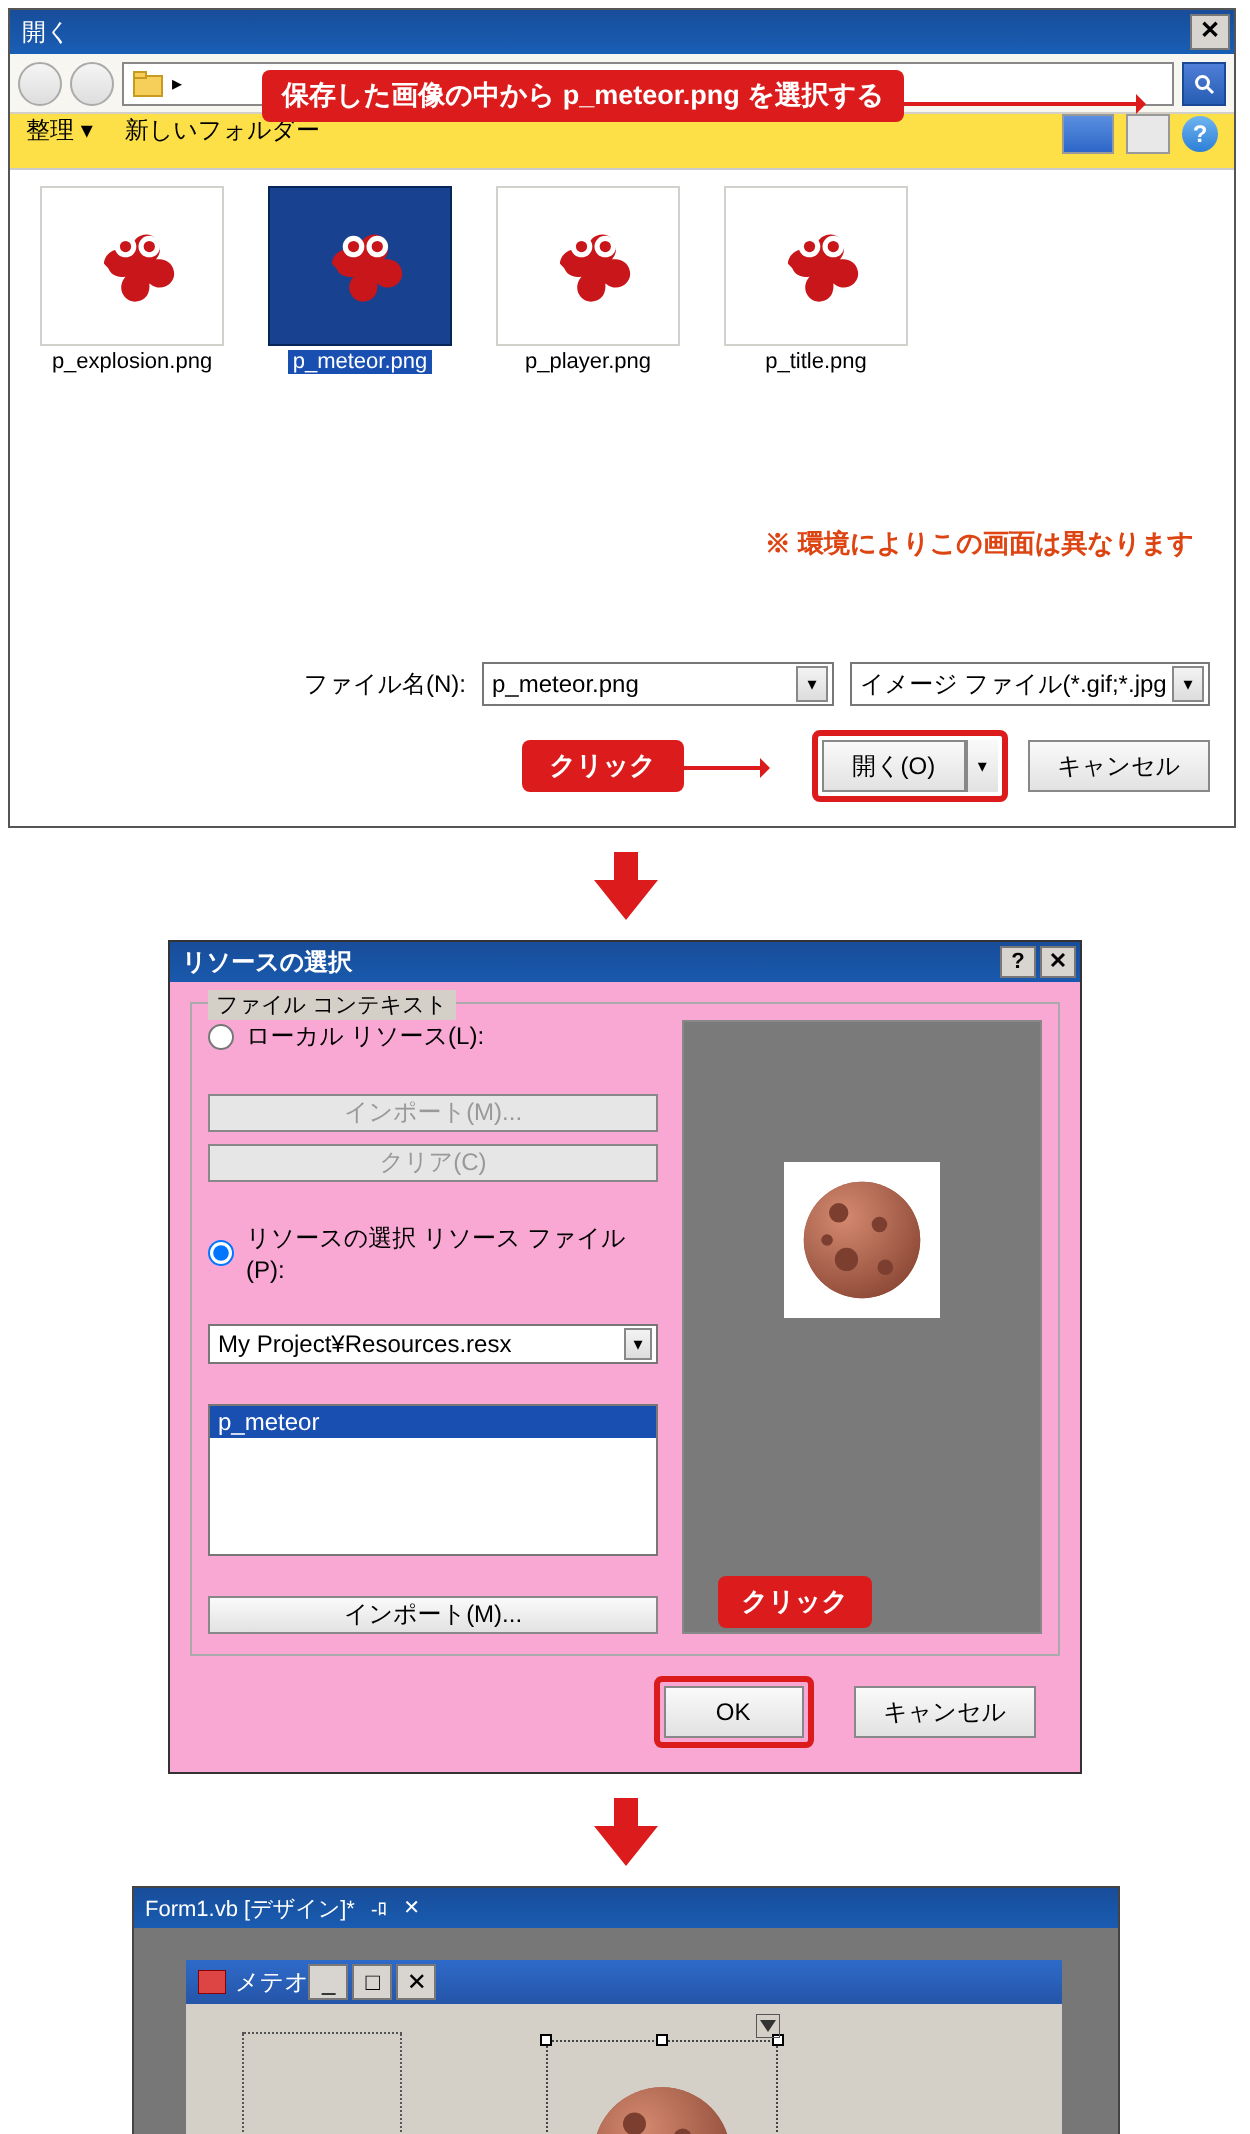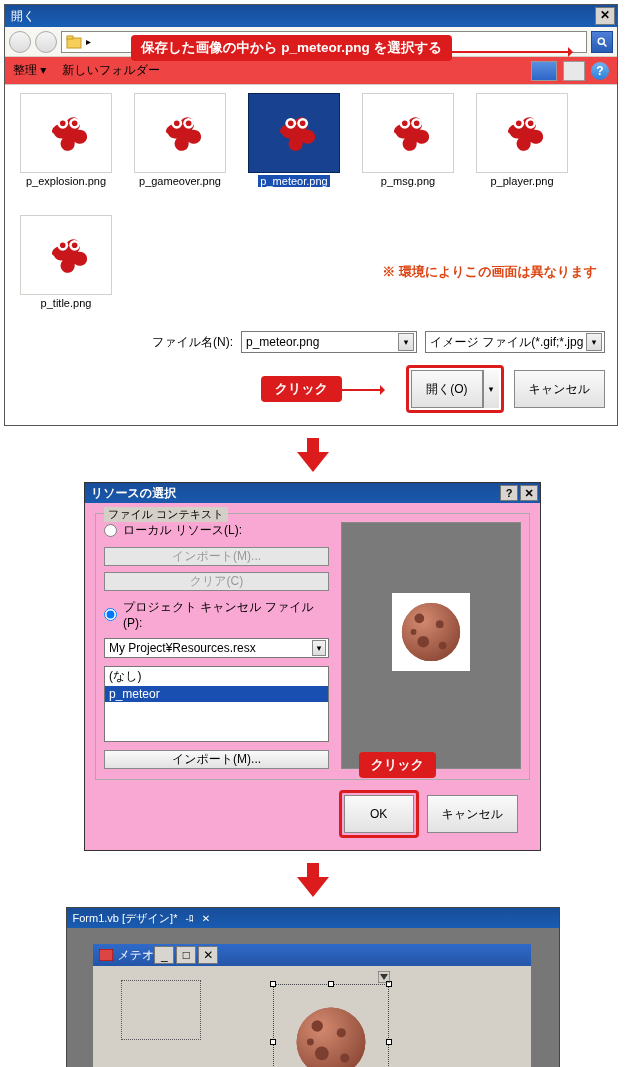--- a/index.html
+++ b/index.html
@@ -10,70 +10,70 @@
   .dlg1 .titlebar { background: linear-gradient(#184d9a, #195eb5); color:#fff; height:22px; display:flex; align-items:center; justify-content:space-between; padding:0 2px 0 6px; font-size:12px; }
   .dlg1 .titlebar .tbtn { width:20px; height:18px; background:#d8d4cf; border:1px solid #777; color:#000; font:700 12px/14px sans-serif; text-align:center; margin-left:2px; }
   .dlg1 .navbar { background:#f8f6f0; height:30px; display:flex; align-items:center; padding:3px 4px; border-bottom:1px solid #d4d0c8; gap:4px; }
   .navcircle { width:22px; height:22px; border-radius:50%; border:1px solid #aaa; background:linear-gradient(#f5f5f5,#ddd); }
   .folderbox { flex:1; height:22px; background:#fff; border:1px solid #888; display:flex; align-items:center; padding:0 4px; }
   .searchbox { width:22px; height:22px; background:linear-gradient(#4f7fd8,#275db3); border:1px solid #1a4a97; display:flex; align-items:center; justify-content:center; }
   .searchbox svg { width:12px; height:12px; }
   .callout1 { position:absolute; left:126px; top:30px; background:#dc1c1c; color:#fff; padding:4px 10px; border-radius:4px; font-size:13.5px; font-weight:700; }
   .callout1:after{ content:""; position:absolute; top:16px; right:-118px; width:118px; height:2px; background:#dc1c1c;}
   .callout1:before{ content:""; position:absolute; top:12px; right:-126px; border:5px solid transparent; border-left-color:#dc1c1c;}
-  .toolbar2 { background:#ef4444; height:28px; display:flex; align-items:center; justify-content:space-between; padding:0 8px; border-bottom:1px solid #ccc; font-size:12px; }
+  .toolbar2 { background:#fde047; height:28px; display:flex; align-items:flex-start; justify-content:space-between; padding:0 8px; border-bottom:1px solid #ccc; font-size:12px; }
   .toolbar2 .r { display:flex; gap:6px; align-items:center;}
   .viewbtn { width:22px; height:20px; border:1px solid #999; background:#e8e8e8; }
   .helpcircle{ width:18px;height:18px;border-radius:50%;background:linear-gradient(#6fb4f0,#2d7fd6);color:#fff;text-align:center;line-height:18px;font-weight:700;font-size:12px;}
   .filearea { background:#fff; padding:8px 8px 2px 12px; display:flex; flex-wrap:wrap; gap:18px 16px; position:relative; min-height:236px; }
   .fileitem { width:98px; display:flex; flex-direction:column; align-items:center; gap:2px; }
   .thumb { width:92px; height:80px; border:1px solid #d3d1cb; background:#fff; display:flex; align-items:center; justify-content:center; }
   .fileitem.sel .thumb { background:#18418f; border-color:#08255a; }
   .fileitem .fname { font-size:11px; text-align:center; }
   .fileitem.sel .fname { background:#1a4fb2; color:#fff; padding:0 2px;}
   .puzzle { width:54px; height:54px; }
   .notice { position:absolute; right:20px; top:178px; color:#d41; font-weight:700; font-size:13px; }
   .bottomrow { padding:10px 12px 12px; display:flex; flex-direction:column; gap:12px; }
   .row1 { display:flex; align-items:center; gap:8px; justify-content:flex-end; }
   .row1 label { font-size:12px;}
   .combo { height:22px; border:1px solid #777; background:#fff; display:flex; align-items:center; padding:0 2px 0 4px; font-size:12px;}
   .combo .dd { width:16px; height:18px; border:1px solid #888; background:linear-gradient(#f3f3f3,#ddd); margin-left:auto; display:flex;align-items:center;justify-content:center;font-size:9px;}
   .row2 { display:flex; justify-content:flex-end; gap:10px; align-items:center; }
-  .btn { height:38px; padding:0 14px; border:1px solid #888; background:linear-gradient(#fafafa,#e2e2e2); font-size:12px; display:flex; align-items:center; }
+  .btn { height:26px; padding:0 14px; border:1px solid #888; background:linear-gradient(#fafafa,#e2e2e2); font-size:12px; display:flex; align-items:center; }
   .openwrap { display:flex; border:3px solid #dc1c1c; border-radius:4px; padding:2px;}
   .openwrap .split { width:16px; border-left:1px solid #888; display:flex;align-items:center;justify-content:center;font-size:9px; background:linear-gradient(#fafafa,#e2e2e2); }
   .clicklabel { background:#dc1c1c;color:#fff;padding:4px 14px;border-radius:4px;font-weight:700;font-size:13px; position:relative;}
   .clicklabel:after{content:"";position:absolute;top:50%;right:-40px;width:40px;height:2px;background:#dc1c1c;}
   .clicklabel:before{content:"";position:absolute;top:calc(50% - 4px);right:-48px;border:5px solid transparent;border-left-color:#dc1c1c;}
 
   .arrow-down { width:36px;height:34px;margin:12px auto 10px; }
   .arrow-down svg{display:block;}
 
   
   .dlg2 { width:457px; margin:0 auto; border:1px solid #333; background:#f9a8d4; }
   .dlg2 .titlebar { background:linear-gradient(#184d9a,#1959ad);color:#fff;height:20px;display:flex;align-items:center;justify-content:space-between;padding:0 2px 0 6px;font-size:12px;font-weight:700;}
   .dlg2 .tbtn-g{display:flex;gap:2px;}
   .dlg2 .tbtn{width:18px;height:16px;background:#d8d4cf;border:1px solid #777;color:#000;text-align:center;line-height:14px;font-size:11px;font-weight:700;}
   .dlg2 .body { padding:10px 10px 12px; }
   .group { border:1px solid #aaa; padding:8px 8px 10px; position:relative; display:flex; gap:12px; }
   .group>.legend{position:absolute;top:-7px;left:8px;background:#d4d0c8;padding:0 4px;font-size:11px;}
-  .left { flex:1; display:flex; flex-direction:column; gap:8px; }
+  .left { flex:1; display:flex; flex-direction:column; gap:20px; }
   .radio { display:flex;align-items:center;gap:6px;font-size:12px;}
   .radio input{margin:0;}
   .btnrow{display:flex;gap:6px;flex-direction:column;}
   .btnrow .btn{flex:1;justify-content:center;height:22px;}
   .btn.disabled{color:#999;background:#e6e6e6;}
   .combo2{height:20px;border:1px solid #777;background:#fff;display:flex;align-items:center;padding:0 2px 0 4px;font-size:12px;}
   .combo2 .dd{width:14px;height:16px;border:1px solid #888;background:linear-gradient(#f3f3f3,#ddd);margin-left:auto;font-size:9px;display:flex;align-items:center;justify-content:center;}
   .listbox{height:76px;border:1px solid #777;background:#fff;font-size:12px;overflow:hidden;}
   .listbox div{padding:1px 4px;}
   .listbox .sel{background:#1a4fb2;color:#fff;}
   .preview{width:180px;border:1px solid #888;background:#7a7a7a;display:flex;align-items:flex-start;justify-content:center;padding-top:70px;}
   .meteor{width:78px;height:78px;background:#fff;padding:6px;}
-  .dlg2 .footer{display:flex;justify-content:flex-end;gap:8px;padding:10px 12px 0 0;align-items:center;}
+  .dlg2 .footer{display:flex;justify-content:flex-end;gap:20px;padding:10px 12px 0 0;align-items:center;}
   .okwrap{border:3px solid #dc1c1c;border-radius:4px;padding:2px;}
   .click2{position:absolute;right:104px;bottom:72px;background:#dc1c1c;color:#fff;padding:4px 12px;border-radius:4px;font-weight:700;font-size:13px;}
 
   
   .dlg3{ width:494px;margin:0 auto;border:1px solid #444;}
   .dlg3 .tab{background:linear-gradient(#184d9a,#195cb1);height:20px;display:flex;align-items:center;padding:0 6px;color:#fff;font-size:11px;gap:8px;}
   .dlg3 .mdiback{background:#777;padding:16px 0 28px 26px;}
   .formwin{width:438px;background:#d4d0c8;}
   .formwin .titlebar{background:linear-gradient(#2f6ac9,#2455a8);height:22px;display:flex;align-items:center;padding:0 2px 0 6px;color:#fff;}
   .formwin .tbtns{display:flex;gap:2px;}
@@ -148,43 +148,27 @@
 
   <div class="filearea">
     <div class="fileitem">
       <div class="thumb">
           <svg class="puzzle" viewBox="0 0 50 50">
             <use href="#puz"></use>
           </svg>
         </div>
       <span class="fname">p_explosion.png</span>
     </div>
-    <div class="fileitem">
-      <div class="thumb">
-          <svg class="puzzle" viewBox="0 0 50 50">
-            <use href="#puz"></use>
-          </svg>
-        </div>
-      <span class="fname">p_gameover.png</span>
-    </div>
     <div class="fileitem sel">
       <div class="thumb">
           <svg class="puzzle" viewBox="0 0 50 50">
             <use href="#puz"></use>
           </svg>
         </div>
       <span class="fname">p_meteor.png</span>
-    </div>
-    <div class="fileitem">
-      <div class="thumb">
-          <svg class="puzzle" viewBox="0 0 50 50">
-            <use href="#puz"></use>
-          </svg>
-        </div>
-      <span class="fname">p_msg.png</span>
     </div>
     <div class="fileitem">
       <div class="thumb">
           <svg class="puzzle" viewBox="0 0 50 50">
             <use href="#puz"></use>
           </svg>
         </div>
       <span class="fname">p_player.png</span>
     </div>
     <div class="fileitem">
@@ -251,28 +235,27 @@
         <div class="btnrow">
           <div class="btn disabled">
               <span>インポート(M)...</span>
             </div>
           <div class="btn disabled">
               <span>クリア(C)</span>
             </div>
         </div>
         <label class="radio">
           <input type="radio" checked="" style="">
-            <span>プロジェクト キャンセル ファイル(P):</span>
+            <span>リソースの選択 リソース ファイル(P):</span>
         </label>
         <div class="combo2">
           <span>My Project¥Resources.resx</span>
             <span class="dd">▾</span>
         </div>
         <div class="listbox">
-          <div>(なし)</div>
           <div class="sel">p_meteor</div>
         </div>
         <div class="btnrow">
           <div class="btn">
               <span>インポート(M)...</span>
             </div>
         </div>
       </div>
       <div class="preview">
         <div class="meteor"><svg viewBox="0 0 68 68">

